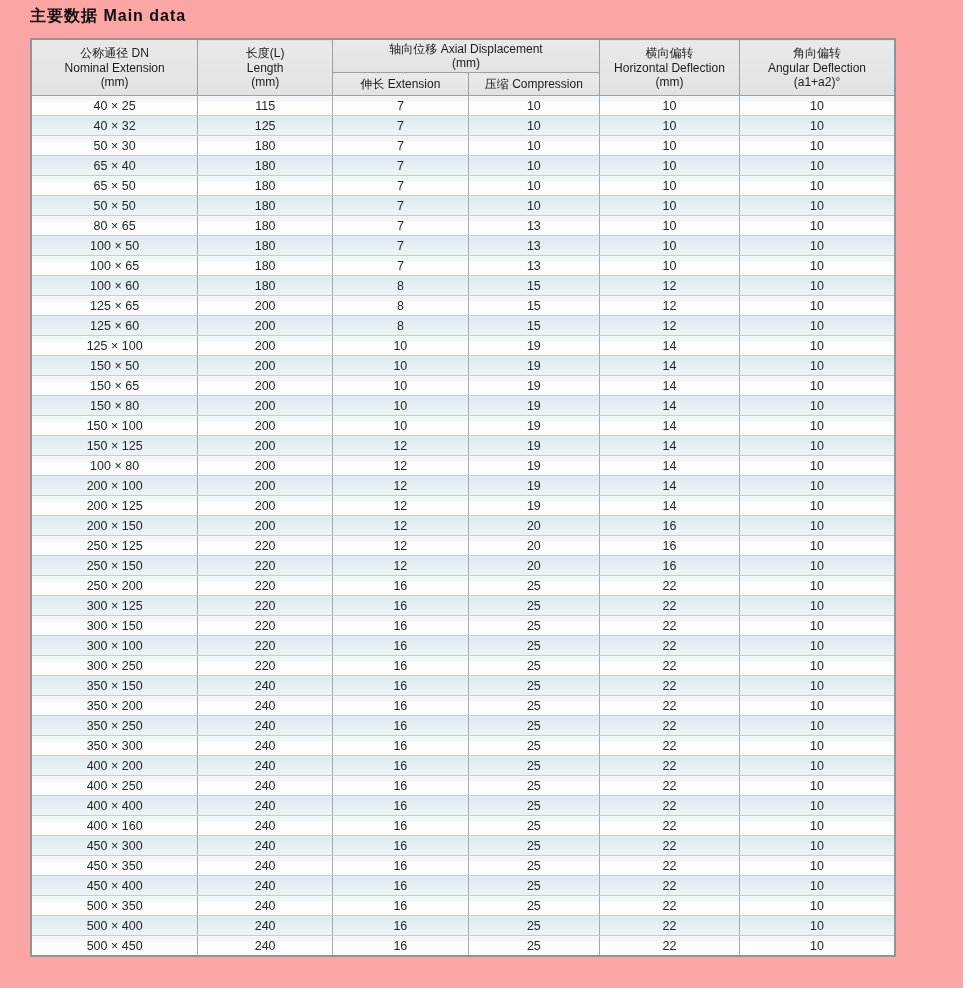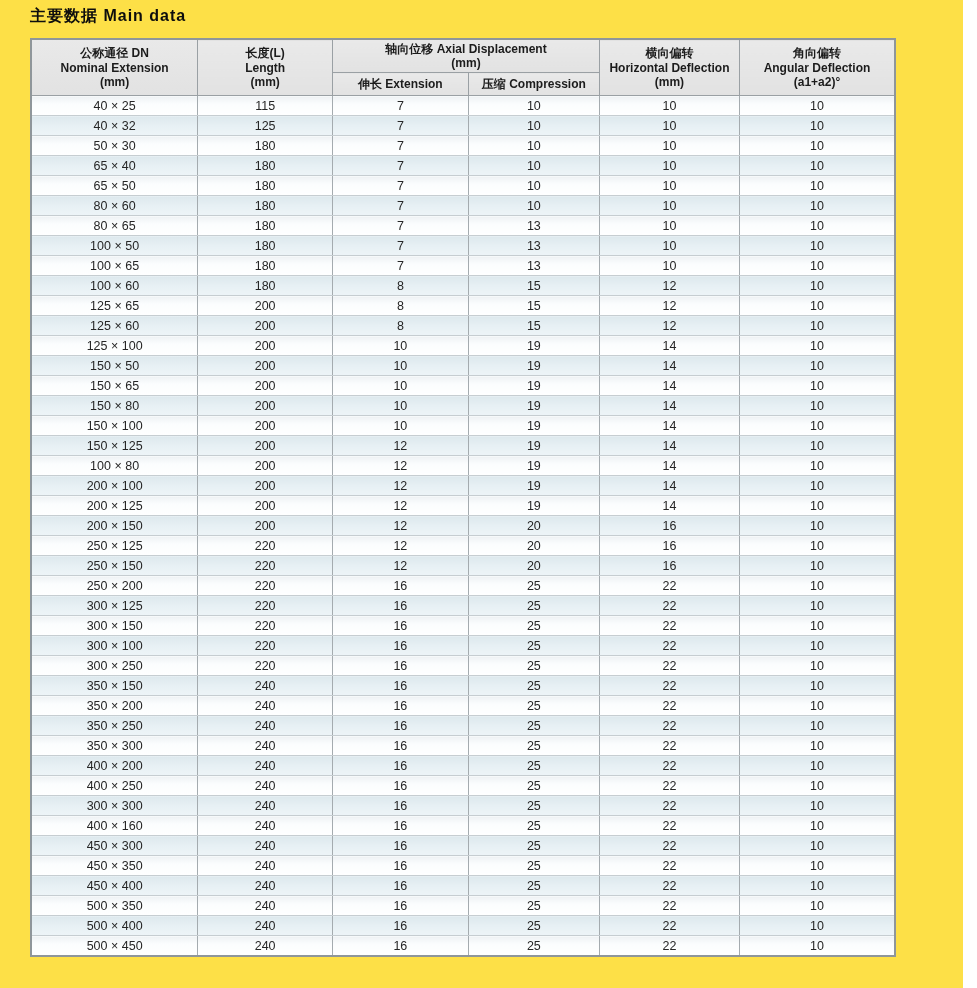--- a/index.html
+++ b/index.html
@@ -3,40 +3,40 @@
 <meta charset="utf-8">
 <style>
   * { box-sizing: border-box; }
   html, body { margin: 0; padding: 0; background: #ffffff; }
   body {
     width: 977px; height: 988px;
     font-family: "Liberation Sans", sans-serif;
     color: #1e1e1e;
     overflow: hidden;
   }
-  .page { position: relative; width: 963px; height: 988px; background: #fde047; }
+  .page { position: relative; width: 963px; height: 988px; background: #fca5a5; }
 
   .page-title {
     position: absolute; left: 30px; top: 6px;
     font-size: 16px; font-weight: bold; color: #0d0d0d;
     letter-spacing: 1px; white-space: nowrap;
   }
 
   table.data-table {
     position: absolute; left: 30px; top: 38px;
     width: 866px;
     border-collapse: collapse;
     table-layout: fixed;
     border: 2px solid #8f969a;
   }
 
   thead th {
     background: linear-gradient(180deg, #e9e9e9 0%, #e2e2e2 100%);
     border: 1px solid #9aa0a4;
-    font-weight: bold;
+    font-weight: normal;
     font-size: 12px;
     line-height: 1.18;
     color: #1c1c1c;
     padding: 2px 1px;
     text-align: center;
     vertical-align: middle;
   }
   thead tr.sub-tier th { height: 23px; padding: 1px; }
 
   tbody td {
@@ -145,21 +145,21 @@
         </tr>
         <tr class="row-odd">
           <td>65 × 50</td>
           <td>180</td>
           <td>7</td>
           <td>10</td>
           <td>10</td>
           <td>10</td>
         </tr>
         <tr class="row-even">
-          <td>80 × 60</td>
+          <td>50 × 50</td>
           <td>180</td>
           <td>7</td>
           <td>10</td>
           <td>10</td>
           <td>10</td>
         </tr>
         <tr class="row-odd">
           <td>80 × 65</td>
           <td>180</td>
           <td>7</td>
@@ -385,21 +385,21 @@
         </tr>
         <tr class="row-odd">
           <td>400 × 250</td>
           <td>240</td>
           <td>16</td>
           <td>25</td>
           <td>22</td>
           <td>10</td>
         </tr>
         <tr class="row-even">
-          <td>300 × 300</td>
+          <td>400 × 400</td>
           <td>240</td>
           <td>16</td>
           <td>25</td>
           <td>22</td>
           <td>10</td>
         </tr>
         <tr class="row-odd">
           <td>400 × 160</td>
           <td>240</td>
           <td>16</td>

